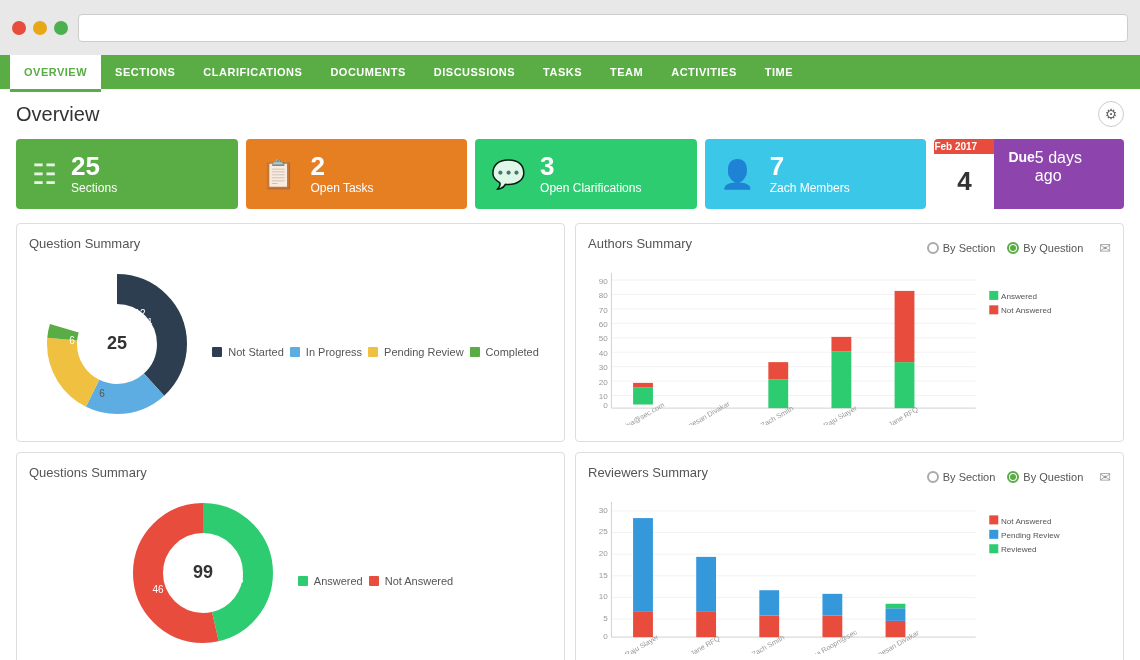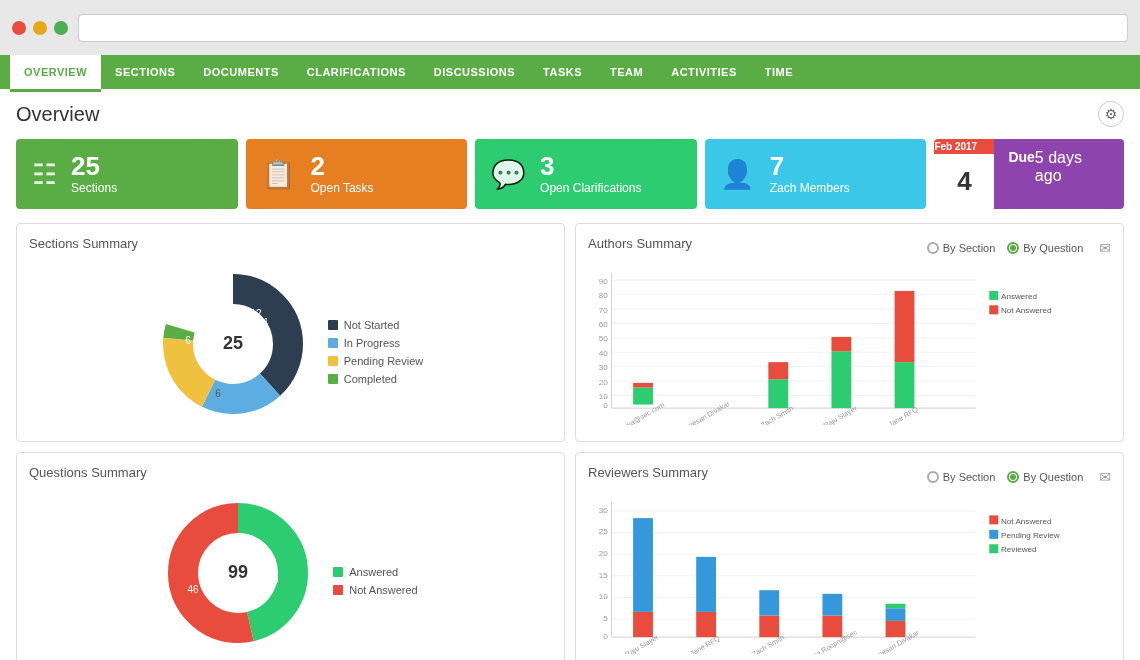--- a/index.html
+++ b/index.html
@@ -221,21 +221,21 @@
 
     
     .donut-container {
       display: flex;
       align-items: center;
       gap: 20px;
       padding: 10px 0;
       justify-content: center;
     }
     .donut-svg { flex-shrink: 0; }
-    .donut-legend { display: flex; flex-direction: column; gap: 6px; margin-top: 15px; }
+    .donut-legend { display: flex; flex-direction: row; gap: 6px; margin-top: 15px; }
     .legend-item {
       display: flex;
       align-items: center;
       gap: 6px;
       font-size: 11px;
       color: #555;
     }
     .legend-dot {
       width: 10px; height: 10px;
       border-radius: 1px;
@@ -250,22 +250,22 @@
     <div class="traffic-light tl-red"></div>
     <div class="traffic-light tl-yellow"></div>
     <div class="traffic-light tl-green"></div>
   </div>
   <div class="url-bar"></div>
 </div>
 
 <div class="nav-bar">
   <div class="nav-item active">OVERVIEW</div>
   <div class="nav-item">SECTIONS</div>
+  <div class="nav-item">CLARIFICATIONS</div>
   <div class="nav-item">DOCUMENTS</div>
-  <div class="nav-item">CLARIFICATIONS</div>
   <div class="nav-item">DISCUSSIONS</div>
   <div class="nav-item">TASKS</div>
   <div class="nav-item">TEAM</div>
   <div class="nav-item">ACTIVITIES</div>
   <div class="nav-item">TIME</div>
 </div>
 
 <div class="page-content">
 
   <div class="page-header">
@@ -315,21 +315,21 @@
       <div class="due-info">
         <span class="due-label">Due</span>
         <span class="due-time">5 days ago</span>
       </div>
     </div>
   </div>
 
   <div class="charts-row">
 
     <div class="chart-panel">
-      <div class="chart-panel-title">Sections Summary</div>
+      <div class="chart-panel-title">Question Summary</div>
       <div class="donut-container">
         <svg class="donut-svg" width="150" height="150" viewBox="0 0 150 150">
 
           <circle cx="75" cy="75" r="55" fill="none" stroke="#2c3e50" stroke-width="30" stroke-dasharray="131.9 282.7" stroke-dashoffset="0" transform="rotate(-90 75 75)"></circle>
           <circle cx="75" cy="75" r="55" fill="none" stroke="#5dade2" stroke-width="30" stroke-dasharray="65.9 282.7" stroke-dashoffset="-131.9" transform="rotate(-90 75 75)"></circle>
           <circle cx="75" cy="75" r="55" fill="none" stroke="#f0c040" stroke-width="30" stroke-dasharray="65.9 282.7" stroke-dashoffset="-197.8" transform="rotate(-90 75 75)"></circle>
           <circle cx="75" cy="75" r="55" fill="none" stroke="#5aac44" stroke-width="30" stroke-dasharray="11 282.7" stroke-dashoffset="-263.7" transform="rotate(-90 75 75)"></circle>
           <circle cx="75" cy="75" r="38" fill="white"></circle>
           <text x="75" y="80" text-anchor="middle" font-size="18" font-weight="bold" fill="#333">25</text>
 

